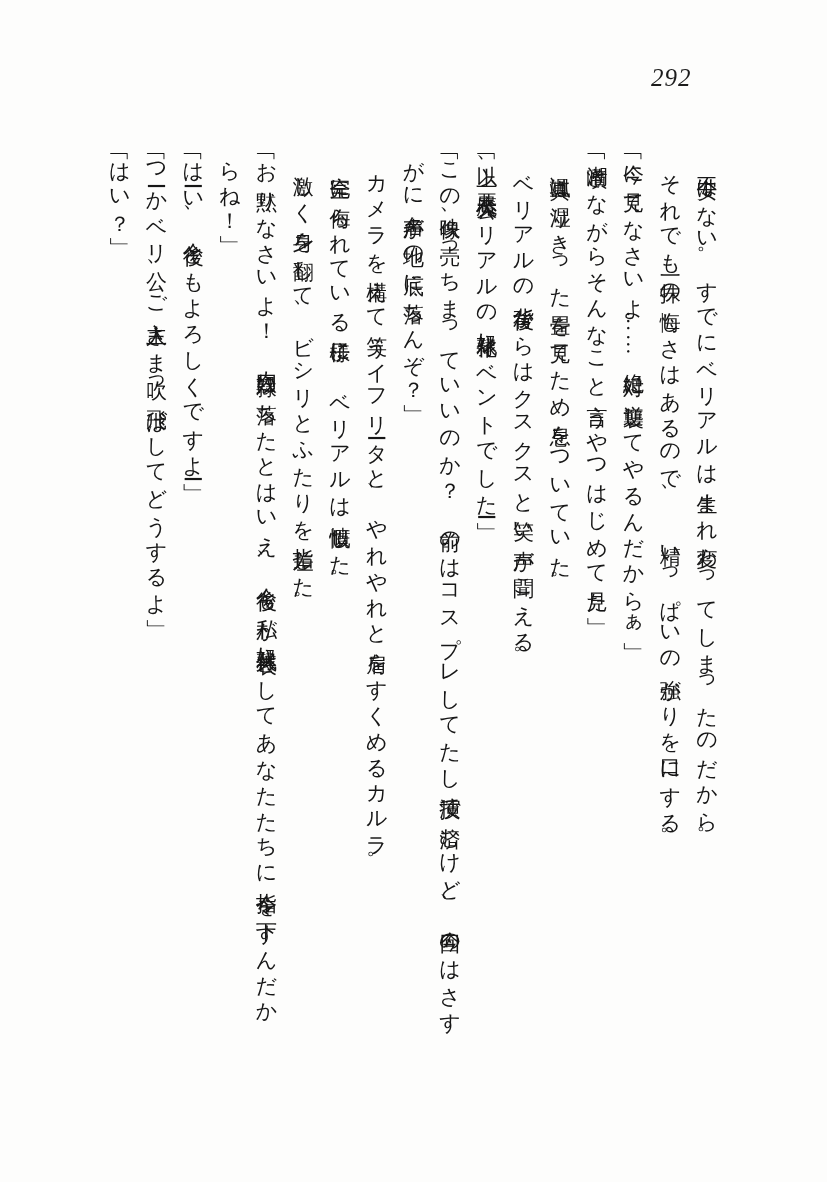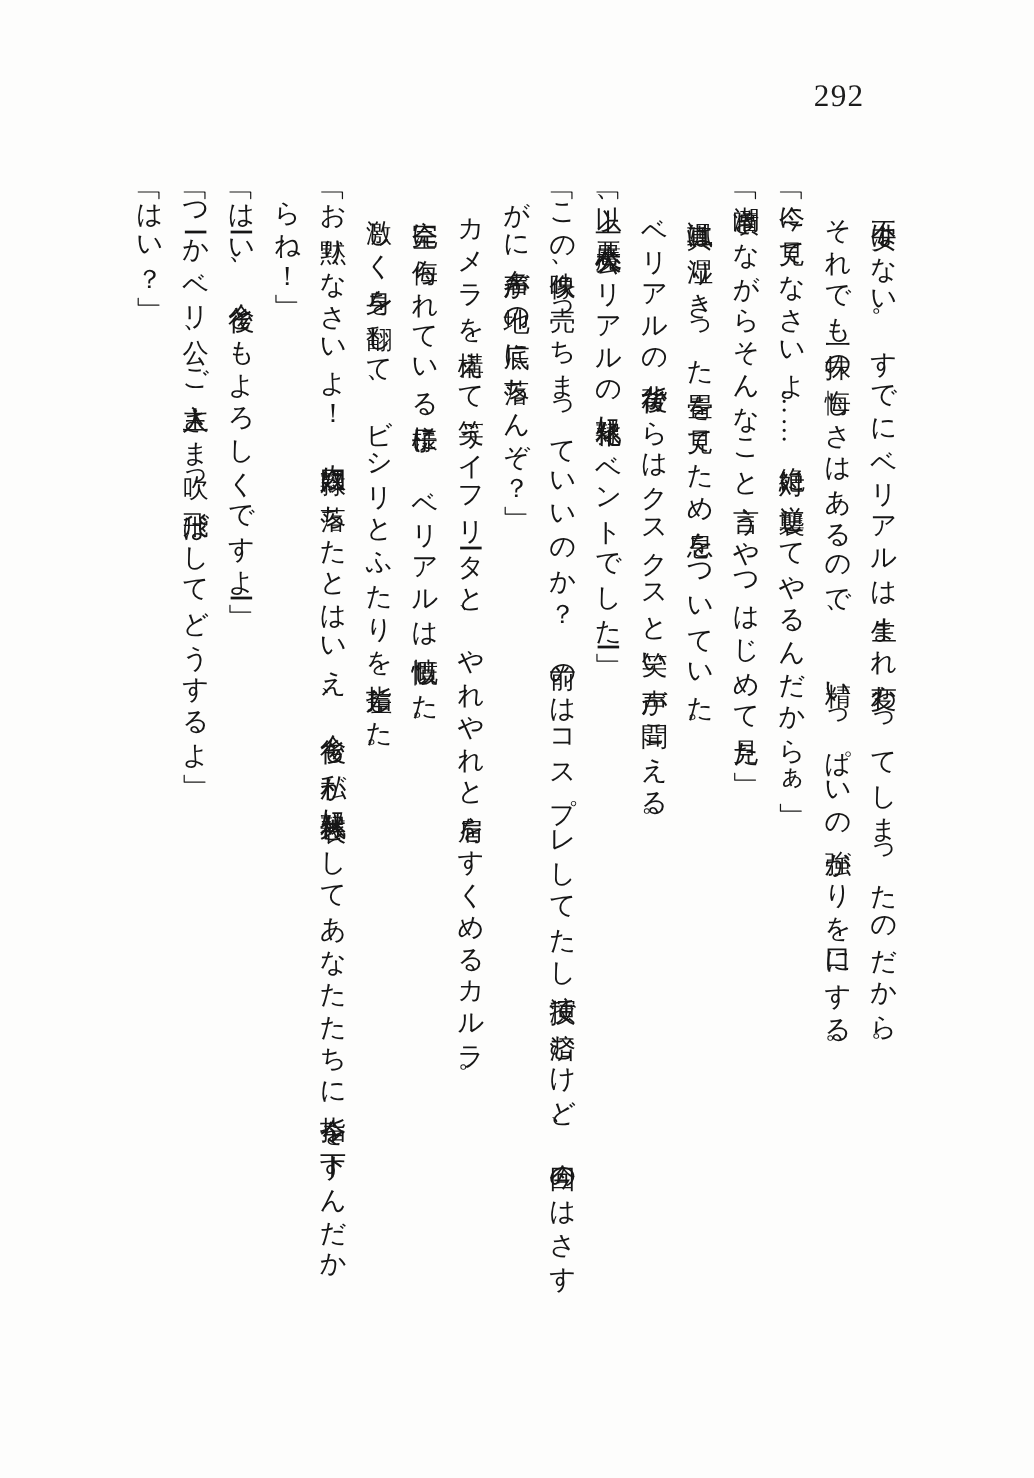--- a/index.html
+++ b/index.html
@@ -16,20 +16,21 @@
   }
   .page {
     position: absolute;
     inset: 0;
   }
   .page-number {
     position: absolute;
     top: 64px;
     left: 651px;
     font-size: 25px;
+    font-style: italic;
     letter-spacing: 1px;
     color: #1c1c1c;
   }
   .text-block {
     position: absolute;
     top: 146px;
     right: 102px;
     height: 892px;
     writing-mode: vertical-rl;
     text-orientation: mixed;

